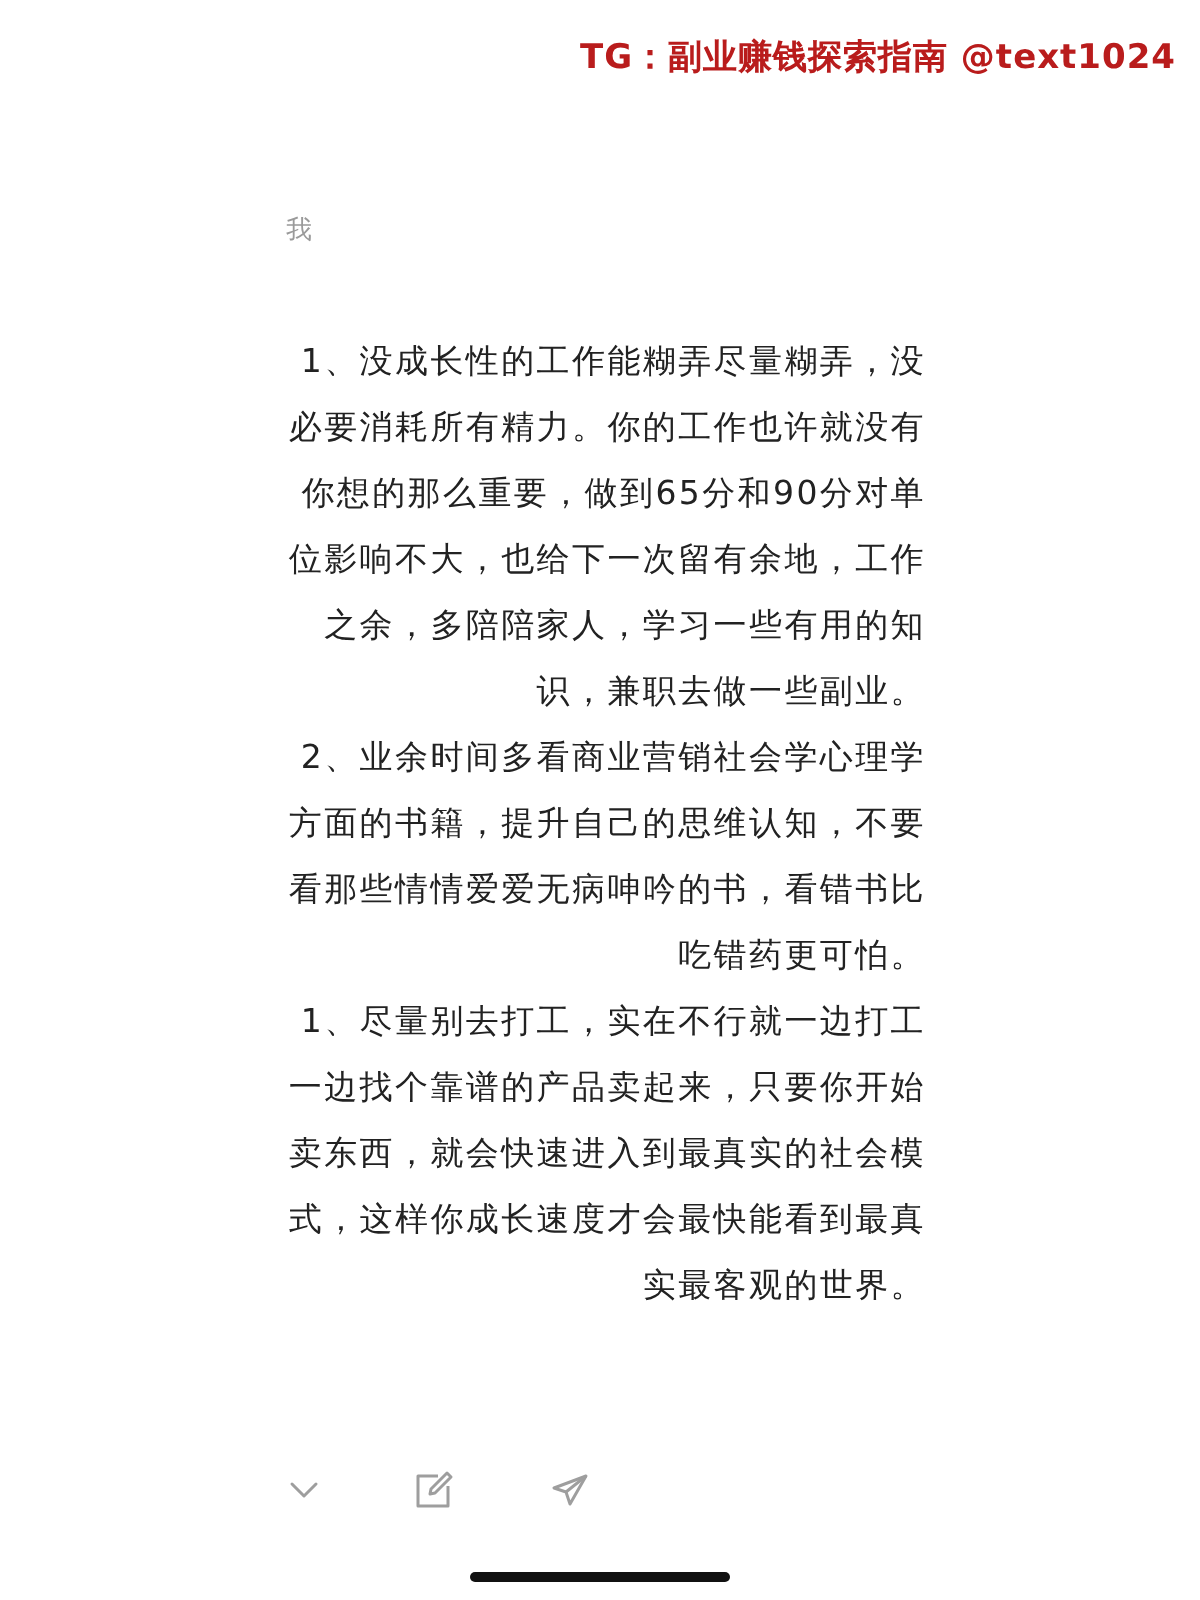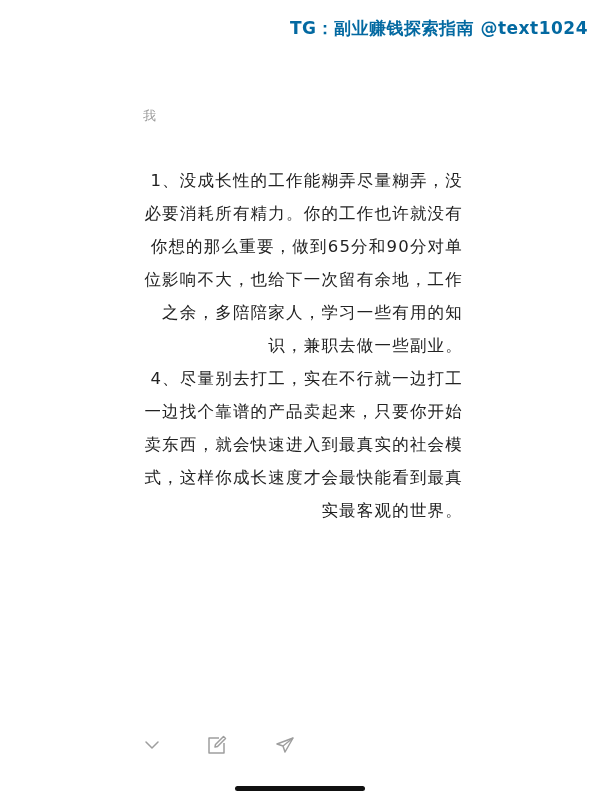--- a/index.html
+++ b/index.html
@@ -6,21 +6,21 @@
     html, body {
       width: 600px; height: 800px;
       background: #ffffff;
       overflow: hidden;
       font-family: "DejaVu Sans", "Liberation Sans", sans-serif;
     }
     .screen { position: relative; width: 600px; height: 800px; background: #fff; }
     .watermark {
       position: absolute; top: 17px; right: 12px;
       font-size: 17px; font-weight: bold;
-      color: #0369a1; letter-spacing: 0.5px;
+      color: #b91c1c; letter-spacing: 0.5px;
       white-space: nowrap;
     }
     .article {
       position: absolute; left: 143px; top: 100px; width: 320px;
     }
     .title {
       font-size: 30px; font-weight: bold; color: #1a1a1a;
       line-height: 40px; letter-spacing: 1px;
       white-space: nowrap;
     }
@@ -50,21 +50,22 @@
 </head>
 <body>
 
 <div class="screen">
   <div class="watermark">TG：副业赚钱探索指南 @text1024</div>
 
   <div class="article">
     <div class="author">我</div>
     <div class="body">
       <span class="para">1、没成长性的工作能糊弄尽量糊弄，没必要消耗所有精力。你的工作也许就没有你想的那么重要，做到65分和90分对单位影响不大，也给下一次留有余地，工作之余，多陪陪家人，学习一些有用的知识，兼职去做一些副业。</span>
-      <span class="para">4、尽量别去打工，实在不行就一边打工一边找个靠谱的产品卖起来，只要你开始卖东西，就会快速进入到最真实的社会模式，这样你成长速度才会最快能看到最真实最客观的世界。</span>
+      <span class="para">2、业余时间多看商业营销社会学心理学方面的书籍，提升自己的思维认知，不要看那些情情爱爱无病呻吟的书，看错书比吃错药更可怕。</span>
+      <span class="para">1、尽量别去打工，实在不行就一边打工一边找个靠谱的产品卖起来，只要你开始卖东西，就会快速进入到最真实的社会模式，这样你成长速度才会最快能看到最真实最客观的世界。</span>
     </div>
   </div>
 
   <div class="toolbar">
     <div class="tool" style="left:0;">
       <svg width="20" height="20" viewBox="0 0 20 20">
         <polyline points="4,7 10,13 16,7" stroke-linecap="round" stroke-linejoin="round"></polyline>
       </svg>
     </div>
     <div class="tool" style="left:65px;">

